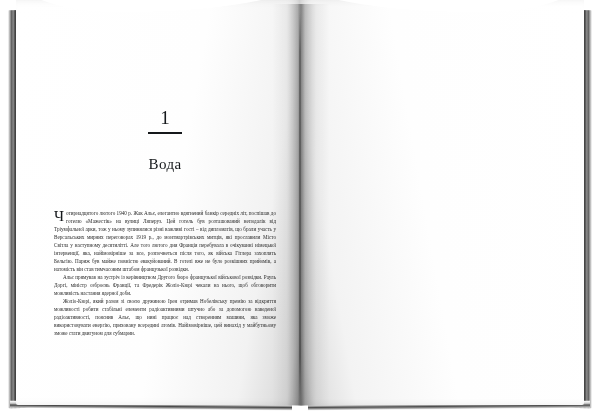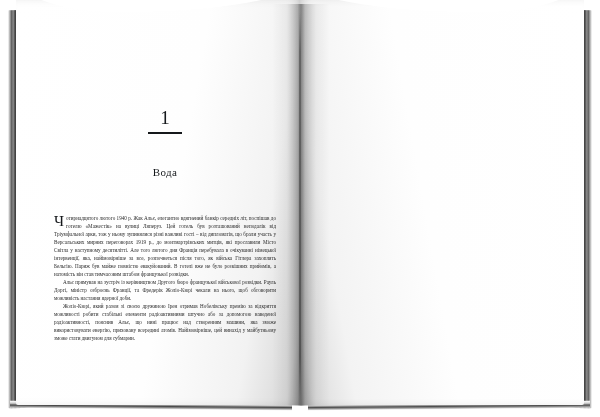--- a/index.html
+++ b/index.html
@@ -86,21 +86,21 @@
   .ta-left{left:38px;top:24px;width:222px;height:356px;}
 
   .chap-num{
     text-align:center;font-size:19px;color:#15181b;margin-top:84px;line-height:1;
     font-family:"Liberation Serif", serif;
   }
   .chap-rule{
     width:34px;height:1.6px;background:#15181b;margin:5px auto 0;
   }
   .chap-title{
-    text-align:center;font-size:11px;color:#15181b;margin-top:32px;letter-spacing:.4px;
+    text-align:center;font-size:15px;color:#15181b;margin-top:22px;letter-spacing:.4px;
   }
 
   .body p{
     margin:0;
     font-size:5.15px;
     line-height:8.05px;
     text-align:justify;
     color:#2b2b2b;
     text-indent:9px;
     hyphens:auto;

